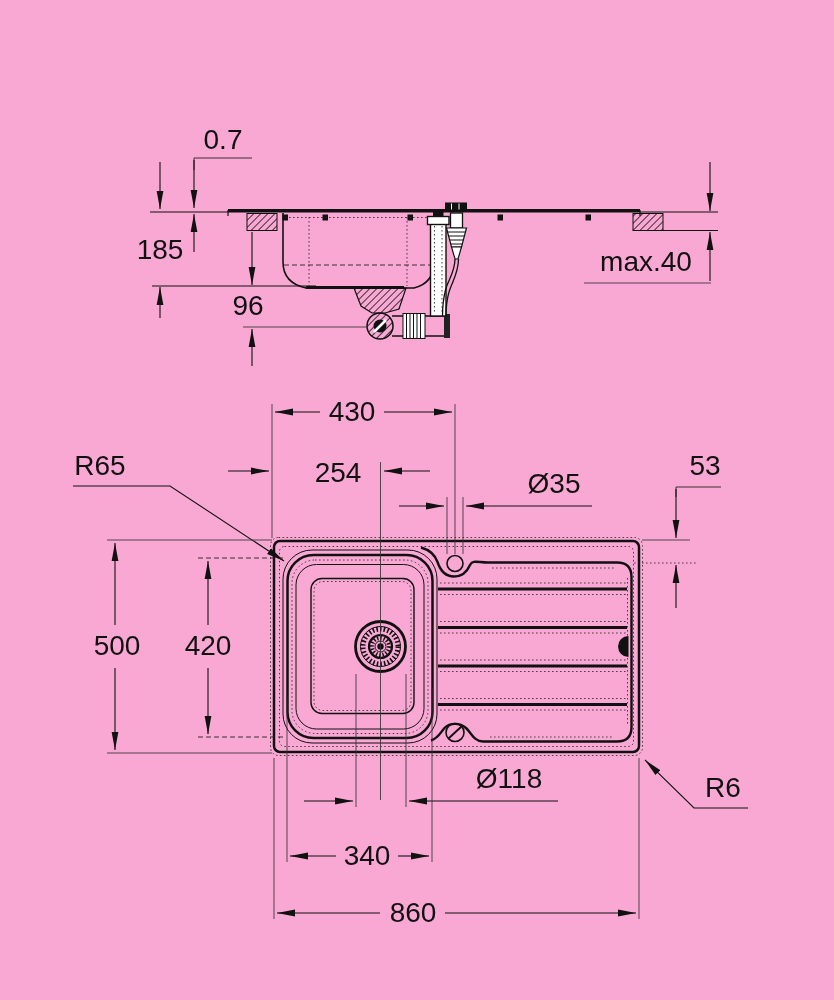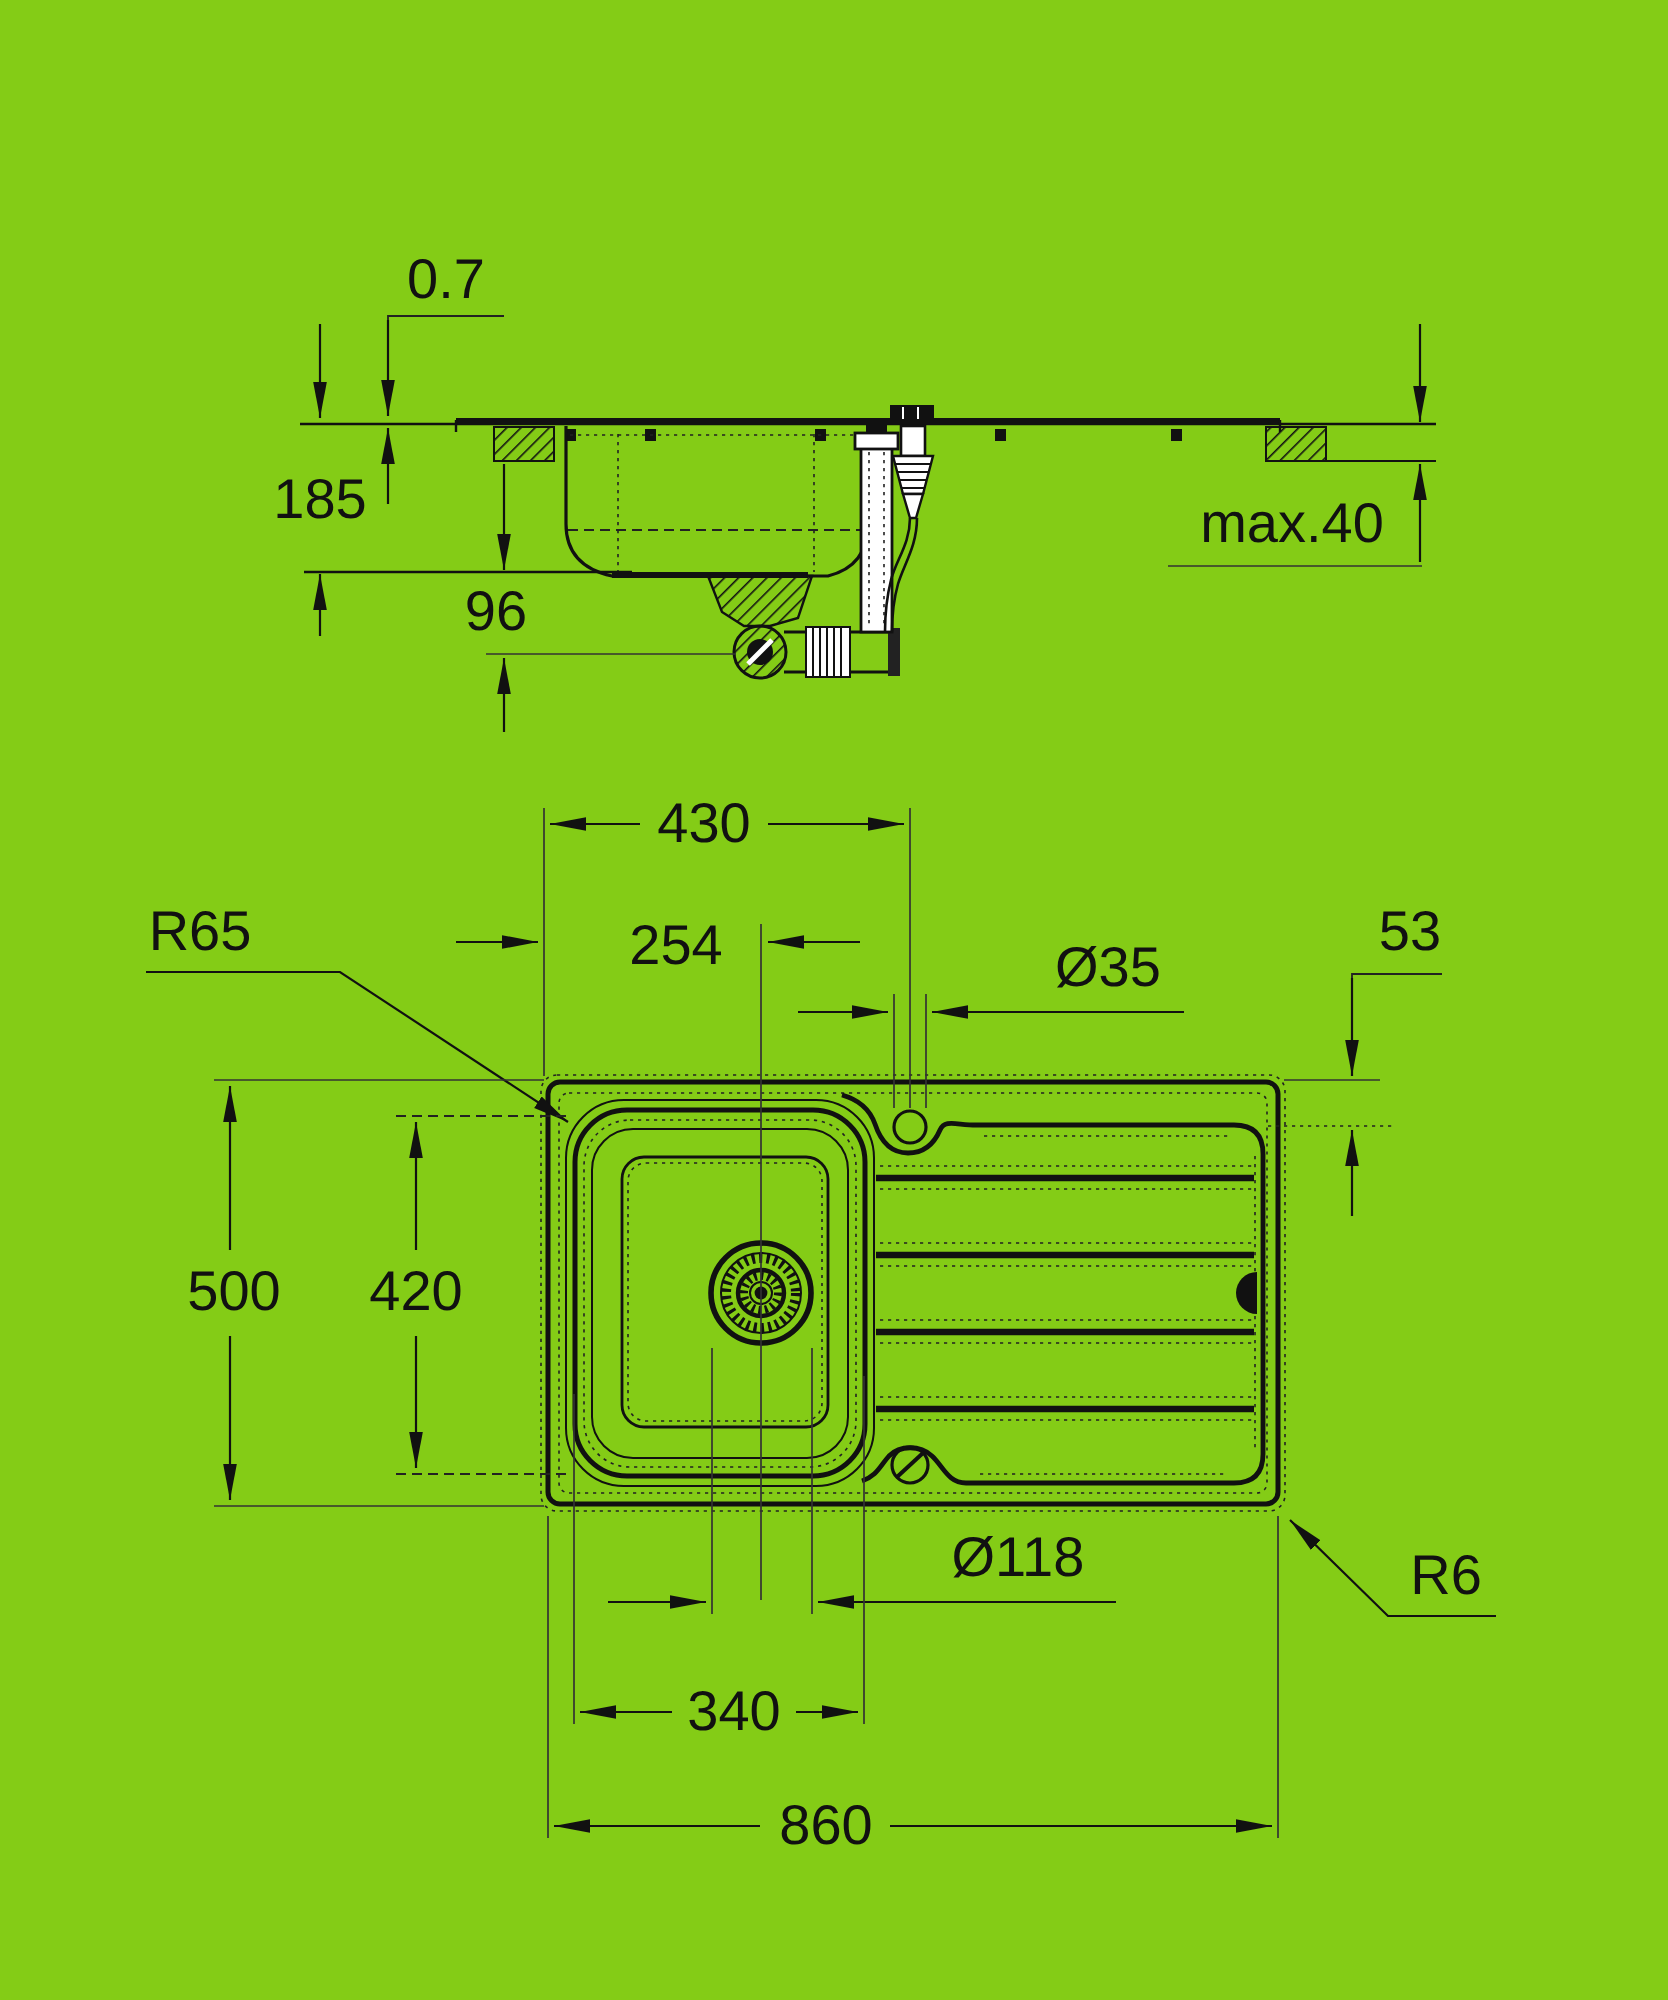--- a/index.html
+++ b/index.html
@@ -1,16 +1,16 @@
 <!DOCTYPE html>
 <html><head>
 <meta charset="utf-8">
 <style>
   html,body{margin:0;padding:0;background:#fff;}
-  .page{width:834px;height:1000px;position:relative;background:#84cc16;margin:0 auto;
+  .page{width:834px;height:1000px;position:relative;background:#f9a8d4;margin:0 auto;
         font-family:"Liberation Sans", sans-serif;}
   svg{display:block}
   svg text{font-family:"Liberation Sans", sans-serif;font-size:28px;fill:#111;}
   .ln   {stroke:#111;fill:none}
   .thin {stroke:#222;stroke-width:0.9;fill:none}
   .ref  {stroke:#333;stroke-width:0.85;fill:none}
   .dot  {stroke:#222;stroke-width:0.8;fill:none;stroke-dasharray:1.6 2.4}
   .dash {stroke:#222;stroke-width:0.9;fill:none;stroke-dasharray:5 3}
   .dim  {stroke:#111;stroke-width:1.1;fill:none;marker-end:url(#arw)}
   .w1   {stroke-width:1}

